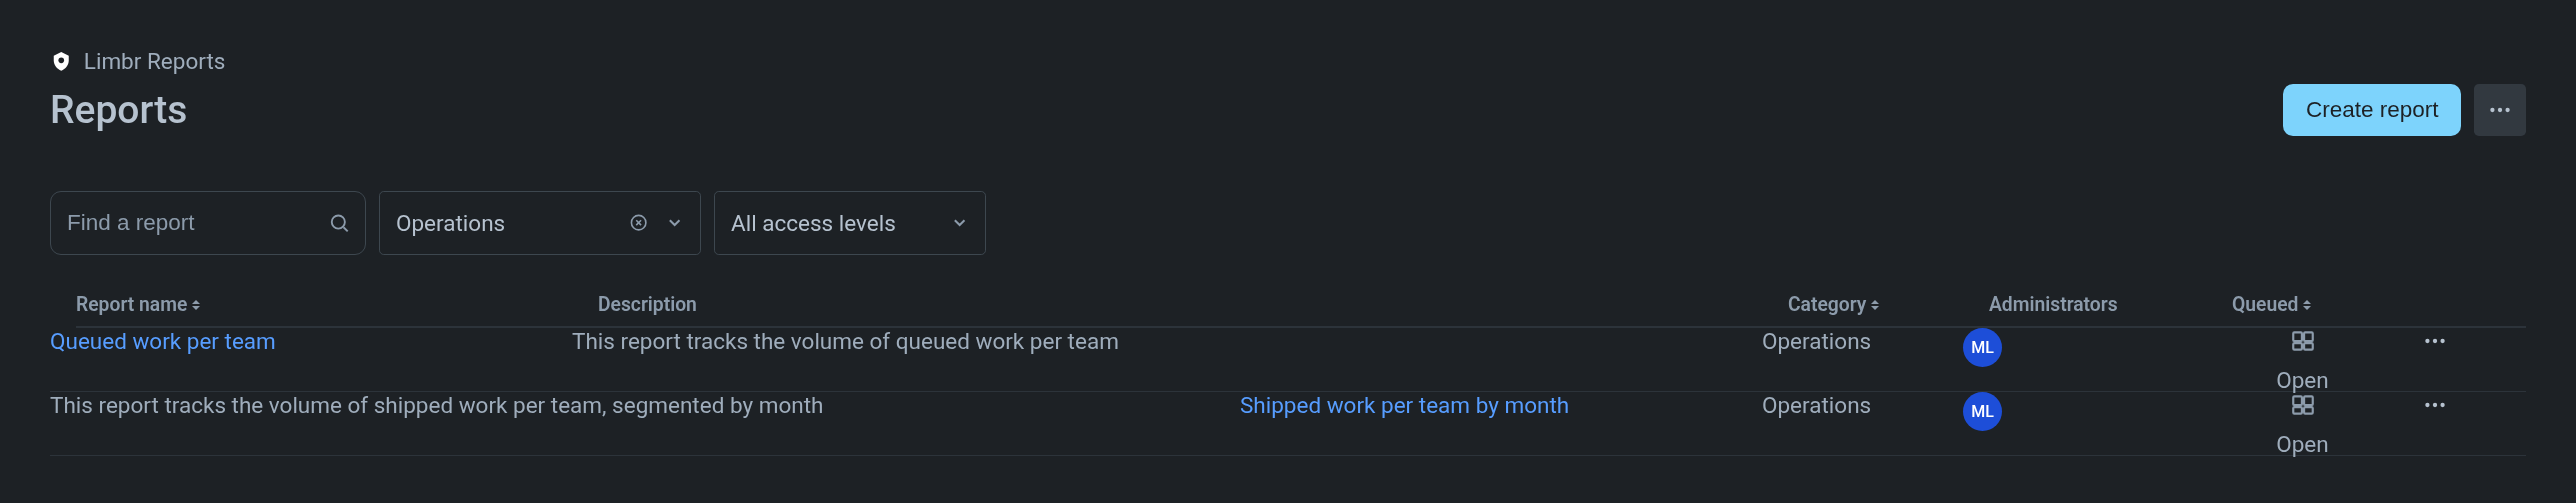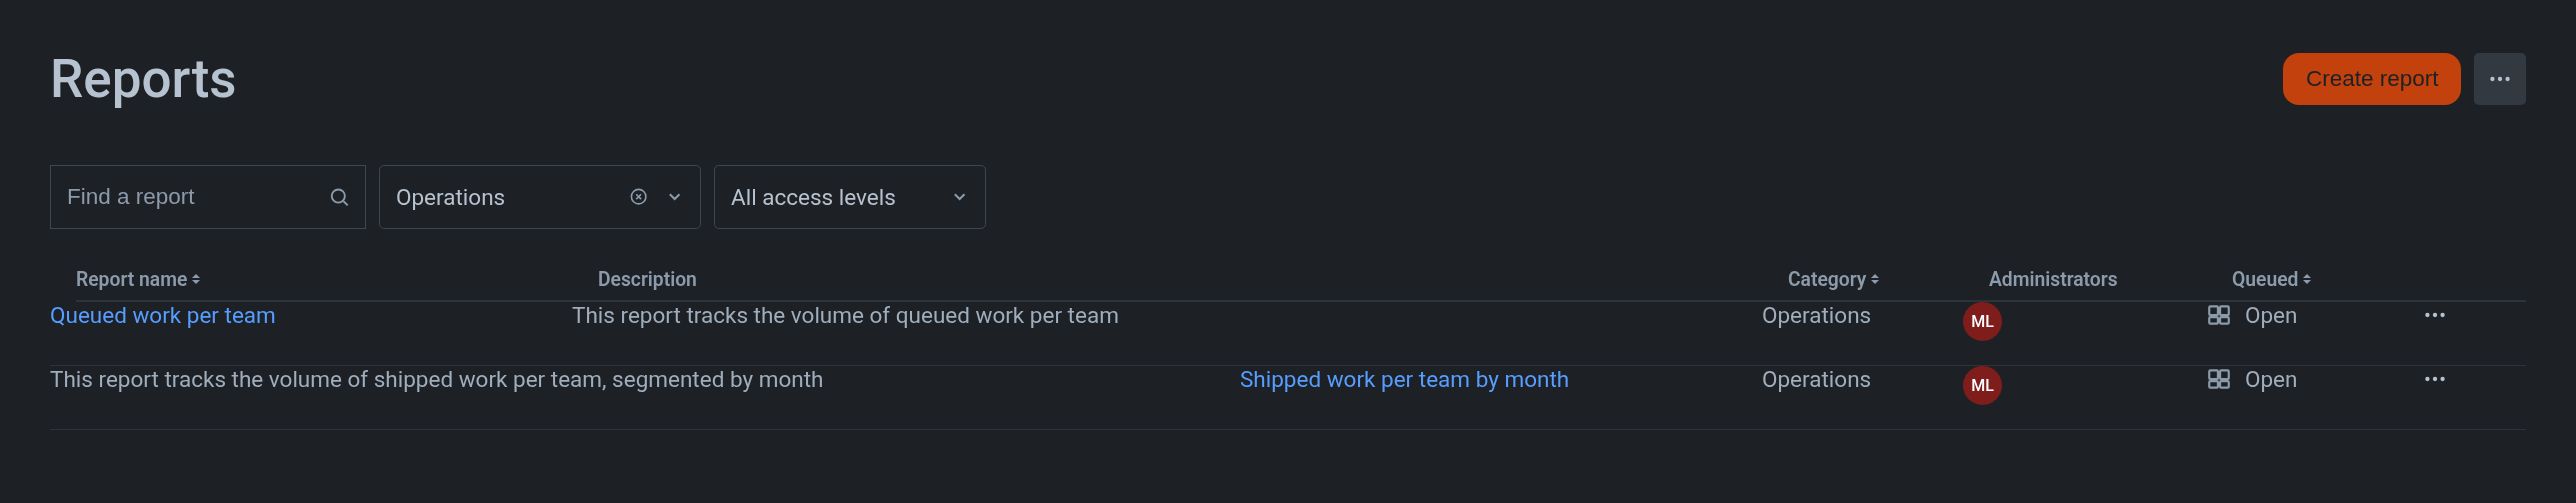--- a/index.html
+++ b/index.html
@@ -20,27 +20,27 @@
     margin-bottom: 9.7px;
   }
   .breadcrumb .logo-icon { width: 22.5px; height: 22.5px; }
   .breadcrumb-text { font-size: 22.5px; color: #9fadbc; }
   .header-row {
     display: flex;
     align-items: center;
     justify-content: space-between;
     margin-bottom: 55px;
   }
-  .page-title { font-size: 53px; font-weight: 500; color: #b6c2cf; }
+  .page-title { font-size: 39px; font-weight: 500; color: #b6c2cf; }
   .header-actions { display: flex; align-items: center; gap: 13px; }
   .btn-primary {
-    background: #c2410c;
+    background: #7dd3fc;
     color: #1d2125;
     border: none;
-    border-radius: 16px;
+    border-radius: 10px;
     padding: 13px 22.5px;
     font-size: 22.5px;
     font-weight: 500;
     cursor: pointer;
   }
   .btn-icon {
     background: #323940;
     border: none;
     border-radius: 4.8px;
     width: 52px;
@@ -54,21 +54,21 @@
   .filters-row { display: flex; gap: 13px; margin-bottom: 29px; }
   .search-box {
     position: relative;
     width: 316px;
   }
   .search-input {
     width: 100%;
     height: 64px;
     background: transparent;
     border: 1.6px solid #3d474f;
-    border-radius: 0;
+    border-radius: 11px;
     padding: 0 48px 0 16px;
     font-size: 22.5px;
     color: #b6c2cf;
     outline: none;
   }
   .search-input::placeholder { color: #8c9bab; }
   .search-icon-wrap {
     position: absolute;
     right: 16px;
     top: 50%;
@@ -125,43 +125,52 @@
     display: flex;
     align-items: flex-start;
     height: 64px;
     border-bottom: 1.6px solid #2c333a;
   }
   .cell { font-size: 22.5px; color: #9fadbc; }
   .link { color: #579dff; cursor: pointer; }
   .avatar {
     width: 39px; height: 39px;
     border-radius: 50%;
-    background: #7f1d1d;
+    background: #1d4ed8;
     color: #fff;
     display: flex;
     align-items: center;
     justify-content: center;
     font-size: 16px;
     font-weight: 500;
   }
-  .access-cell { display: flex; align-items: center; gap: 13px; }
+  .access-cell { display: flex; align-items: center; gap: 13px; flex-direction: column; }
   .open-icon { color: #8c9bab; }
   .row-actions {
     display: flex;
     align-items: center;
     justify-content: center;
     cursor: pointer;
     color: #b6c2cf;
   }
   svg { display: block; }
 </style>
 </head>
 <body>
 
 <div class="page">
+  <div class="breadcrumb">
+    <span class="logo-icon">
+      <svg width="22.5" height="22.5" viewBox="0 0 24 24">
+          <path fill="#fff" d="M12 2L4 6v5c0 5 3.5 9.5 8 11 4.5-1.5 8-6 8-11V6l-8-4z"></path>
+          <circle cx="12" cy="11" r="3" fill="#1d2125"></circle>
+        </svg>
+    </span>
+    <span class="breadcrumb-text">Limbr Reports</span>
+  </div>
 
   <div class="header-row">
     <h1 class="page-title">Reports</h1>
     <div class="header-actions">
       <button class="btn-primary">Create report</button>
       <button class="btn-icon">
         <span>
           <svg width="26" height="26" viewBox="0 0 24 24">
               <circle cx="5" cy="12" r="2" fill="currentColor"></circle>
               <circle cx="12" cy="12" r="2" fill="currentColor"></circle>

